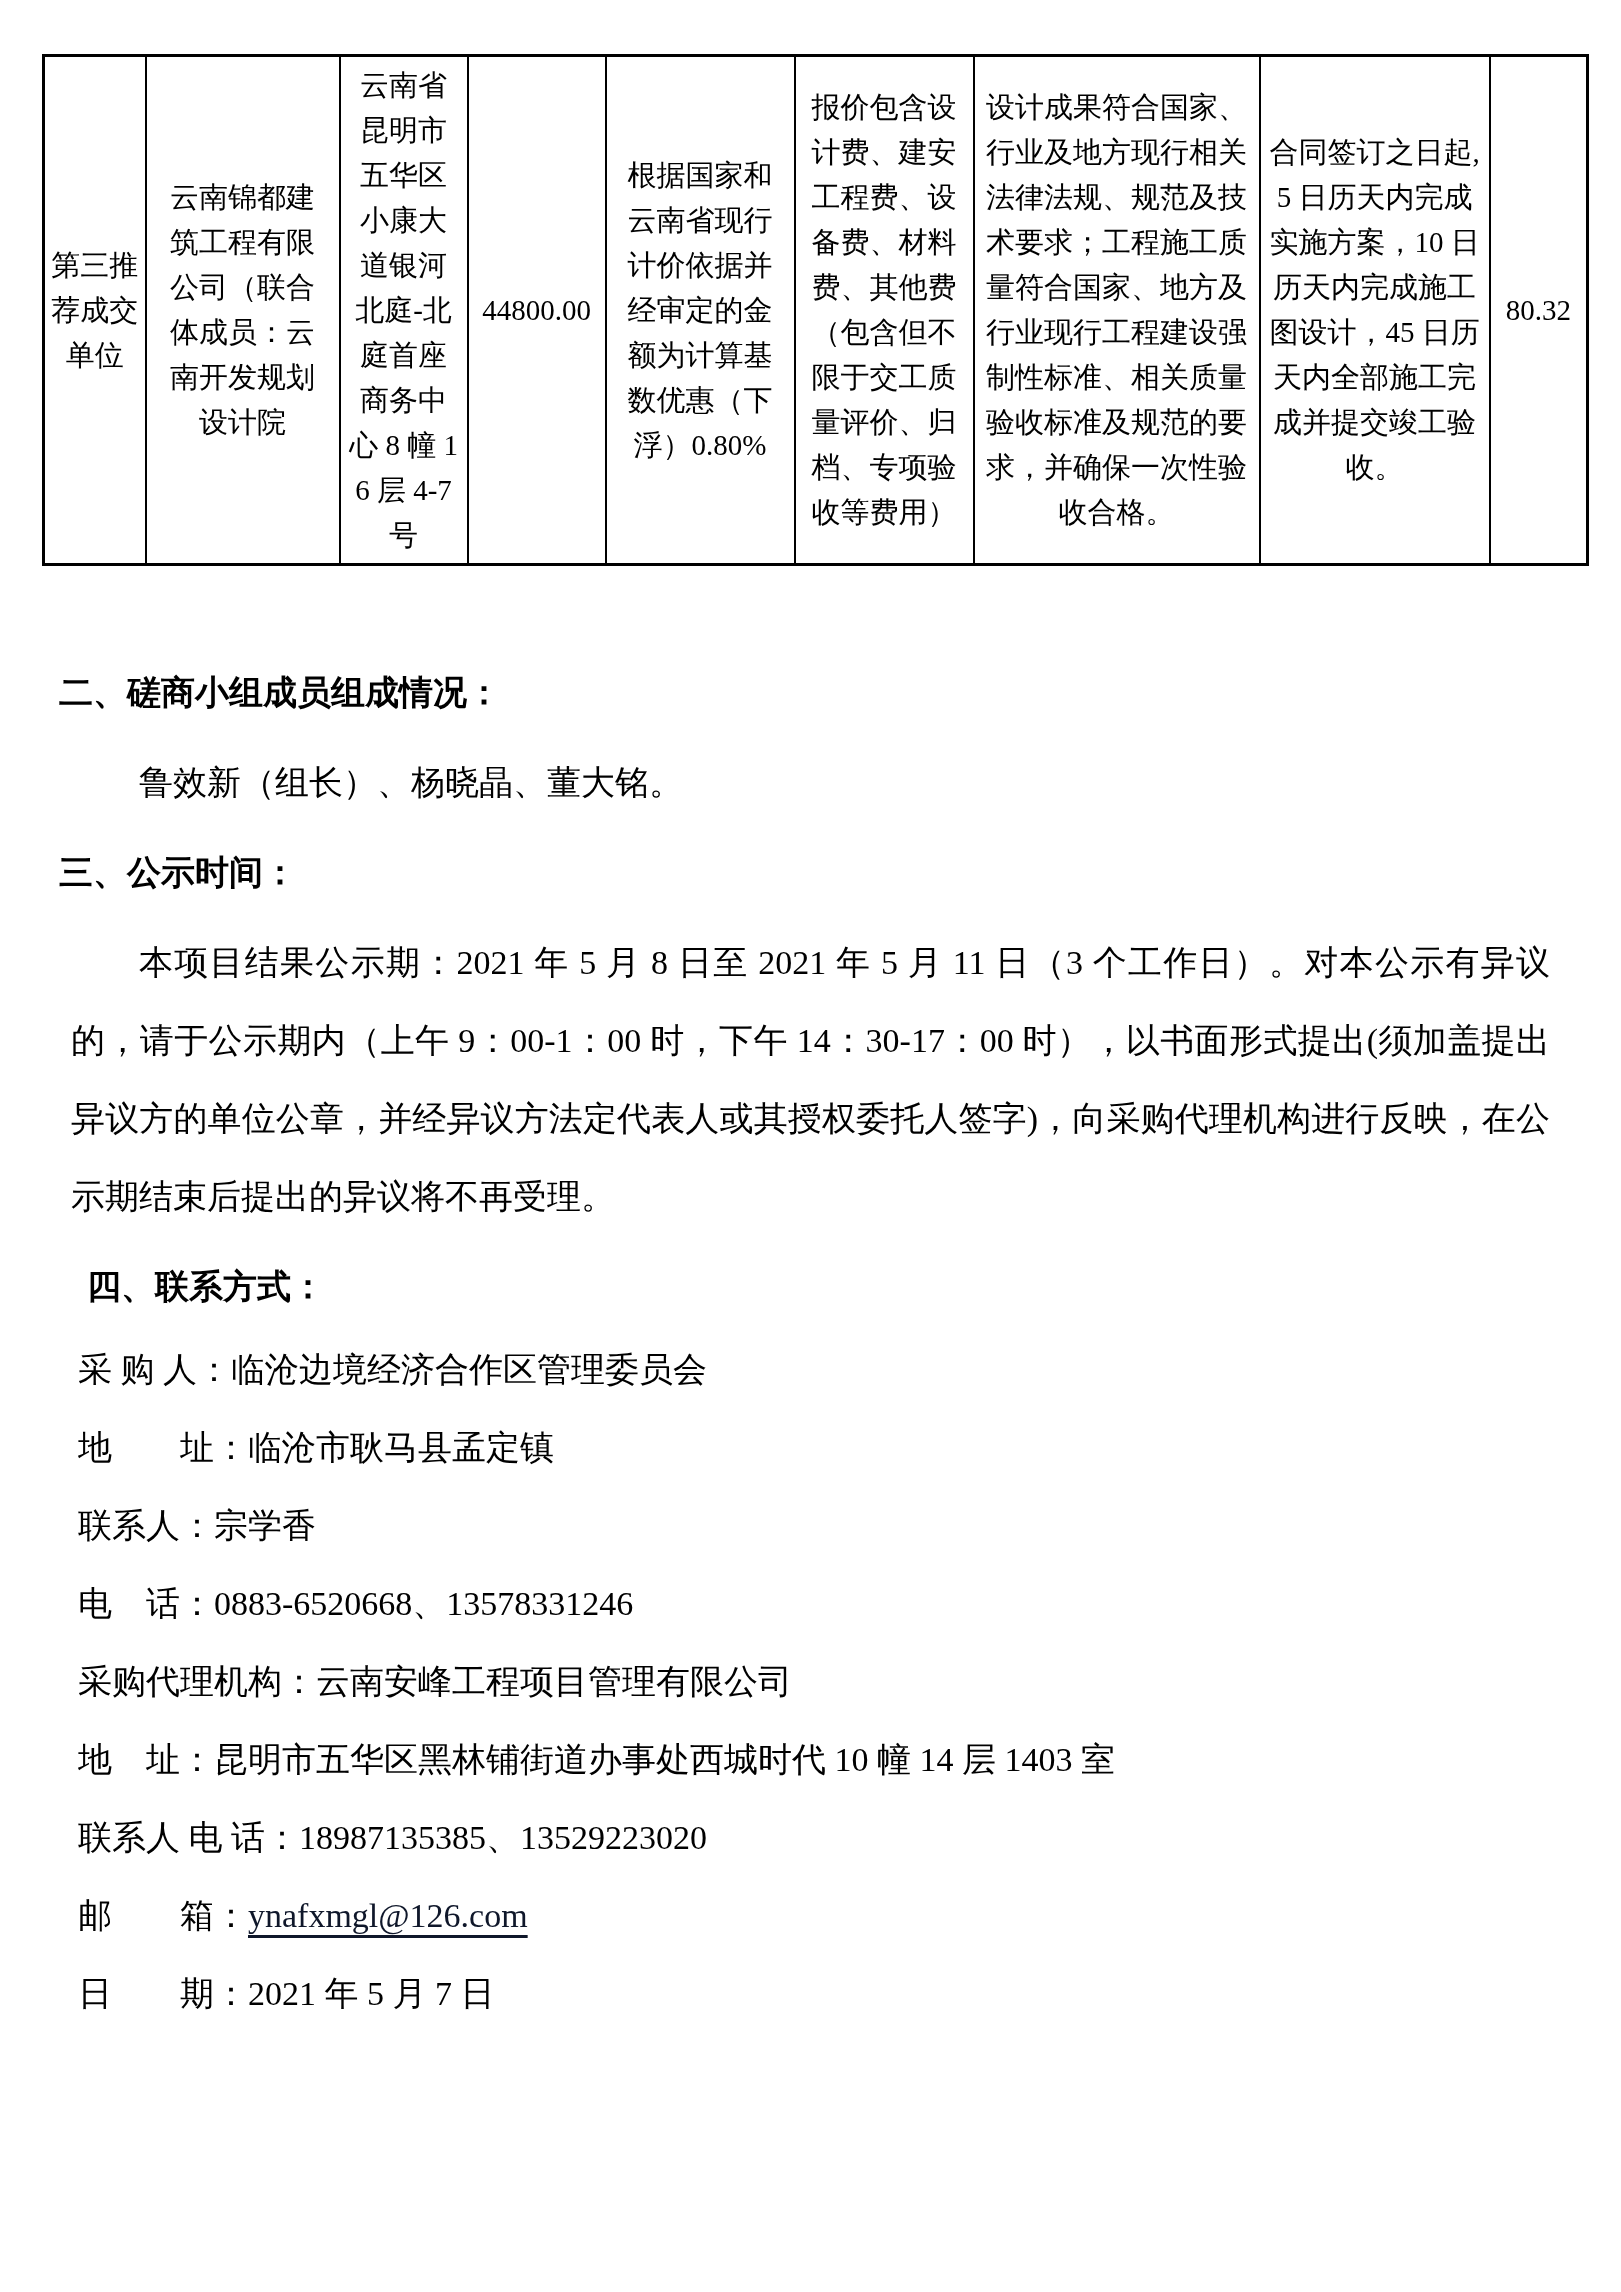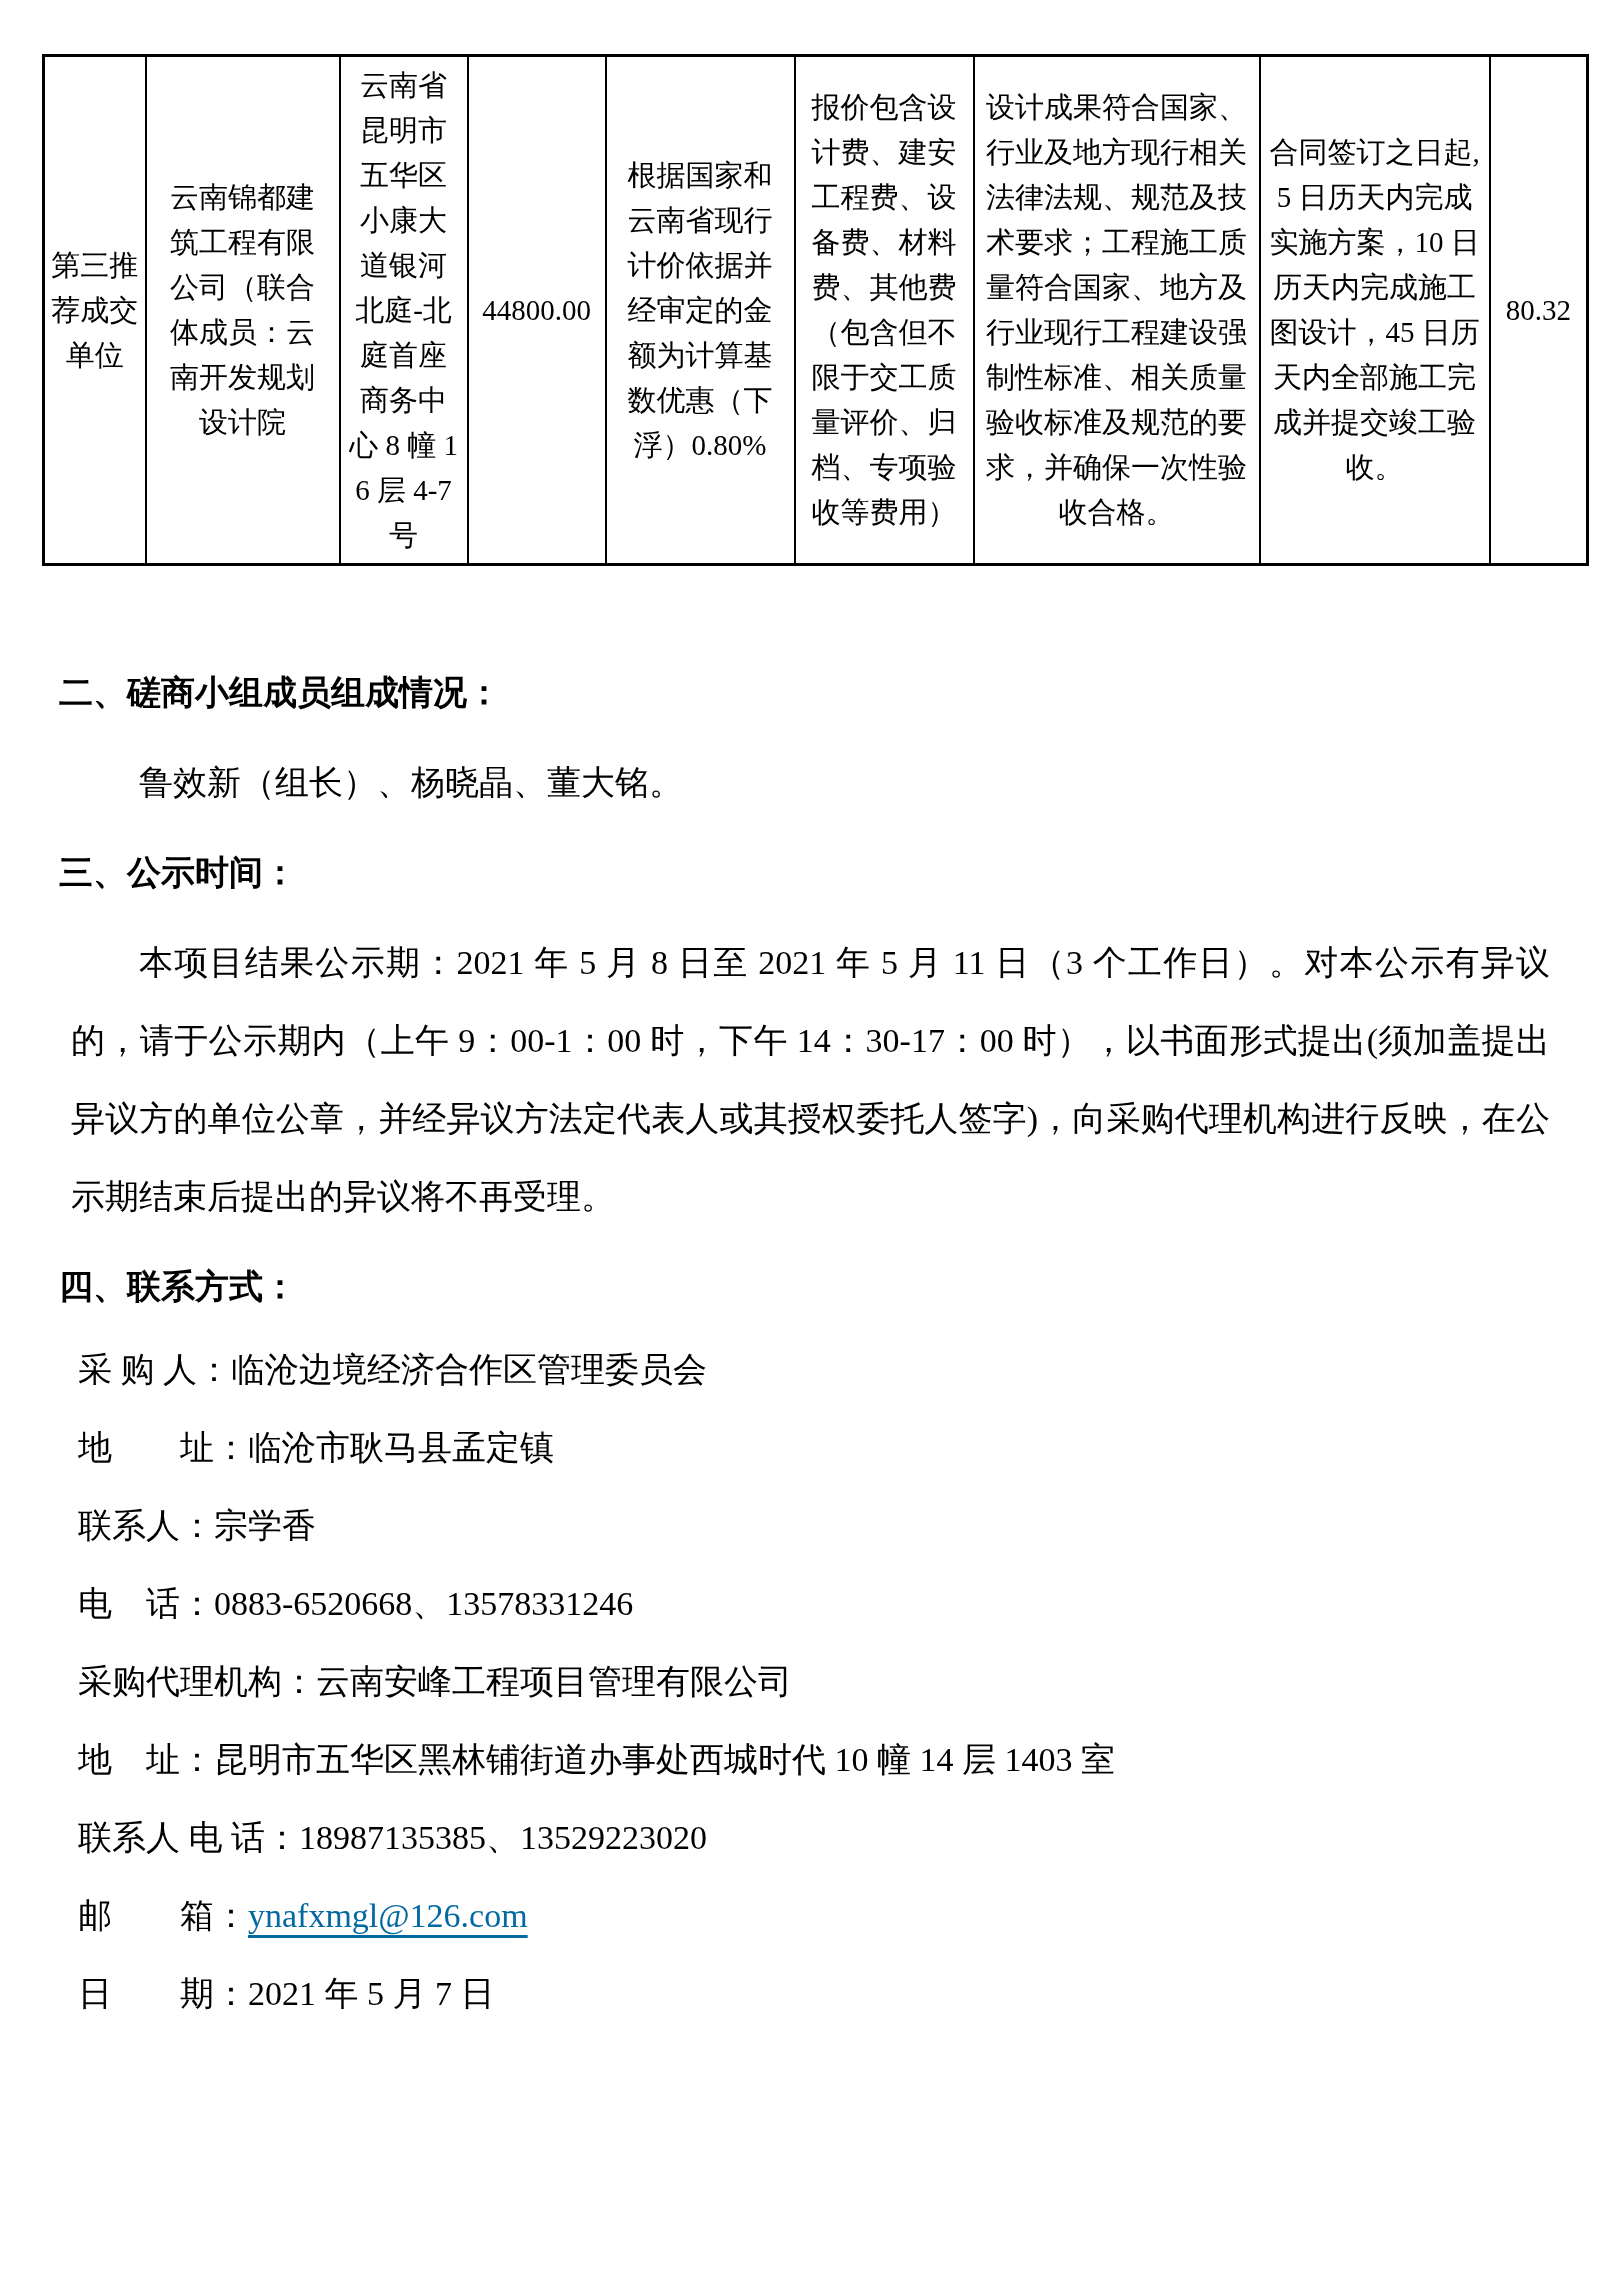--- a/index.html
+++ b/index.html
@@ -41,27 +41,27 @@
     position:absolute;left:59px;right:59px;top:566px;
     font-size:34px;
     line-height:78px;
   }
   .content h2{
     font-size:34px;font-weight:bold;
     margin:0;line-height:78px;
   }
   h2.s2{margin-top:88px;}
   h2.s3{margin-top:7.8px;}
-  h2.s4{margin-top:0;}
+  h2.s4{margin-top:0;margin-left:28px;}
   p{margin:12px;line-height:78px;}
   .indent{text-indent:2em;}
   .just{text-align:justify;}
   .contact-line{line-height:78px;white-space:pre-wrap;margin-left:19px;}
   .contact-line.first{margin-top:4.9px;}
-  a.mail{color:#0369a1;text-decoration:underline;text-decoration-thickness:2.9px;text-underline-offset:7.8px;}
+  a.mail{color:#0f172a;text-decoration:underline;text-decoration-thickness:2.9px;text-underline-offset:7.8px;}
 </style>
 </head>
 <body>
 
 <div class="page">
 
   <table class="bid">
     <colgroup>
       <col style="width:102px">
         <col style="width:194px">

